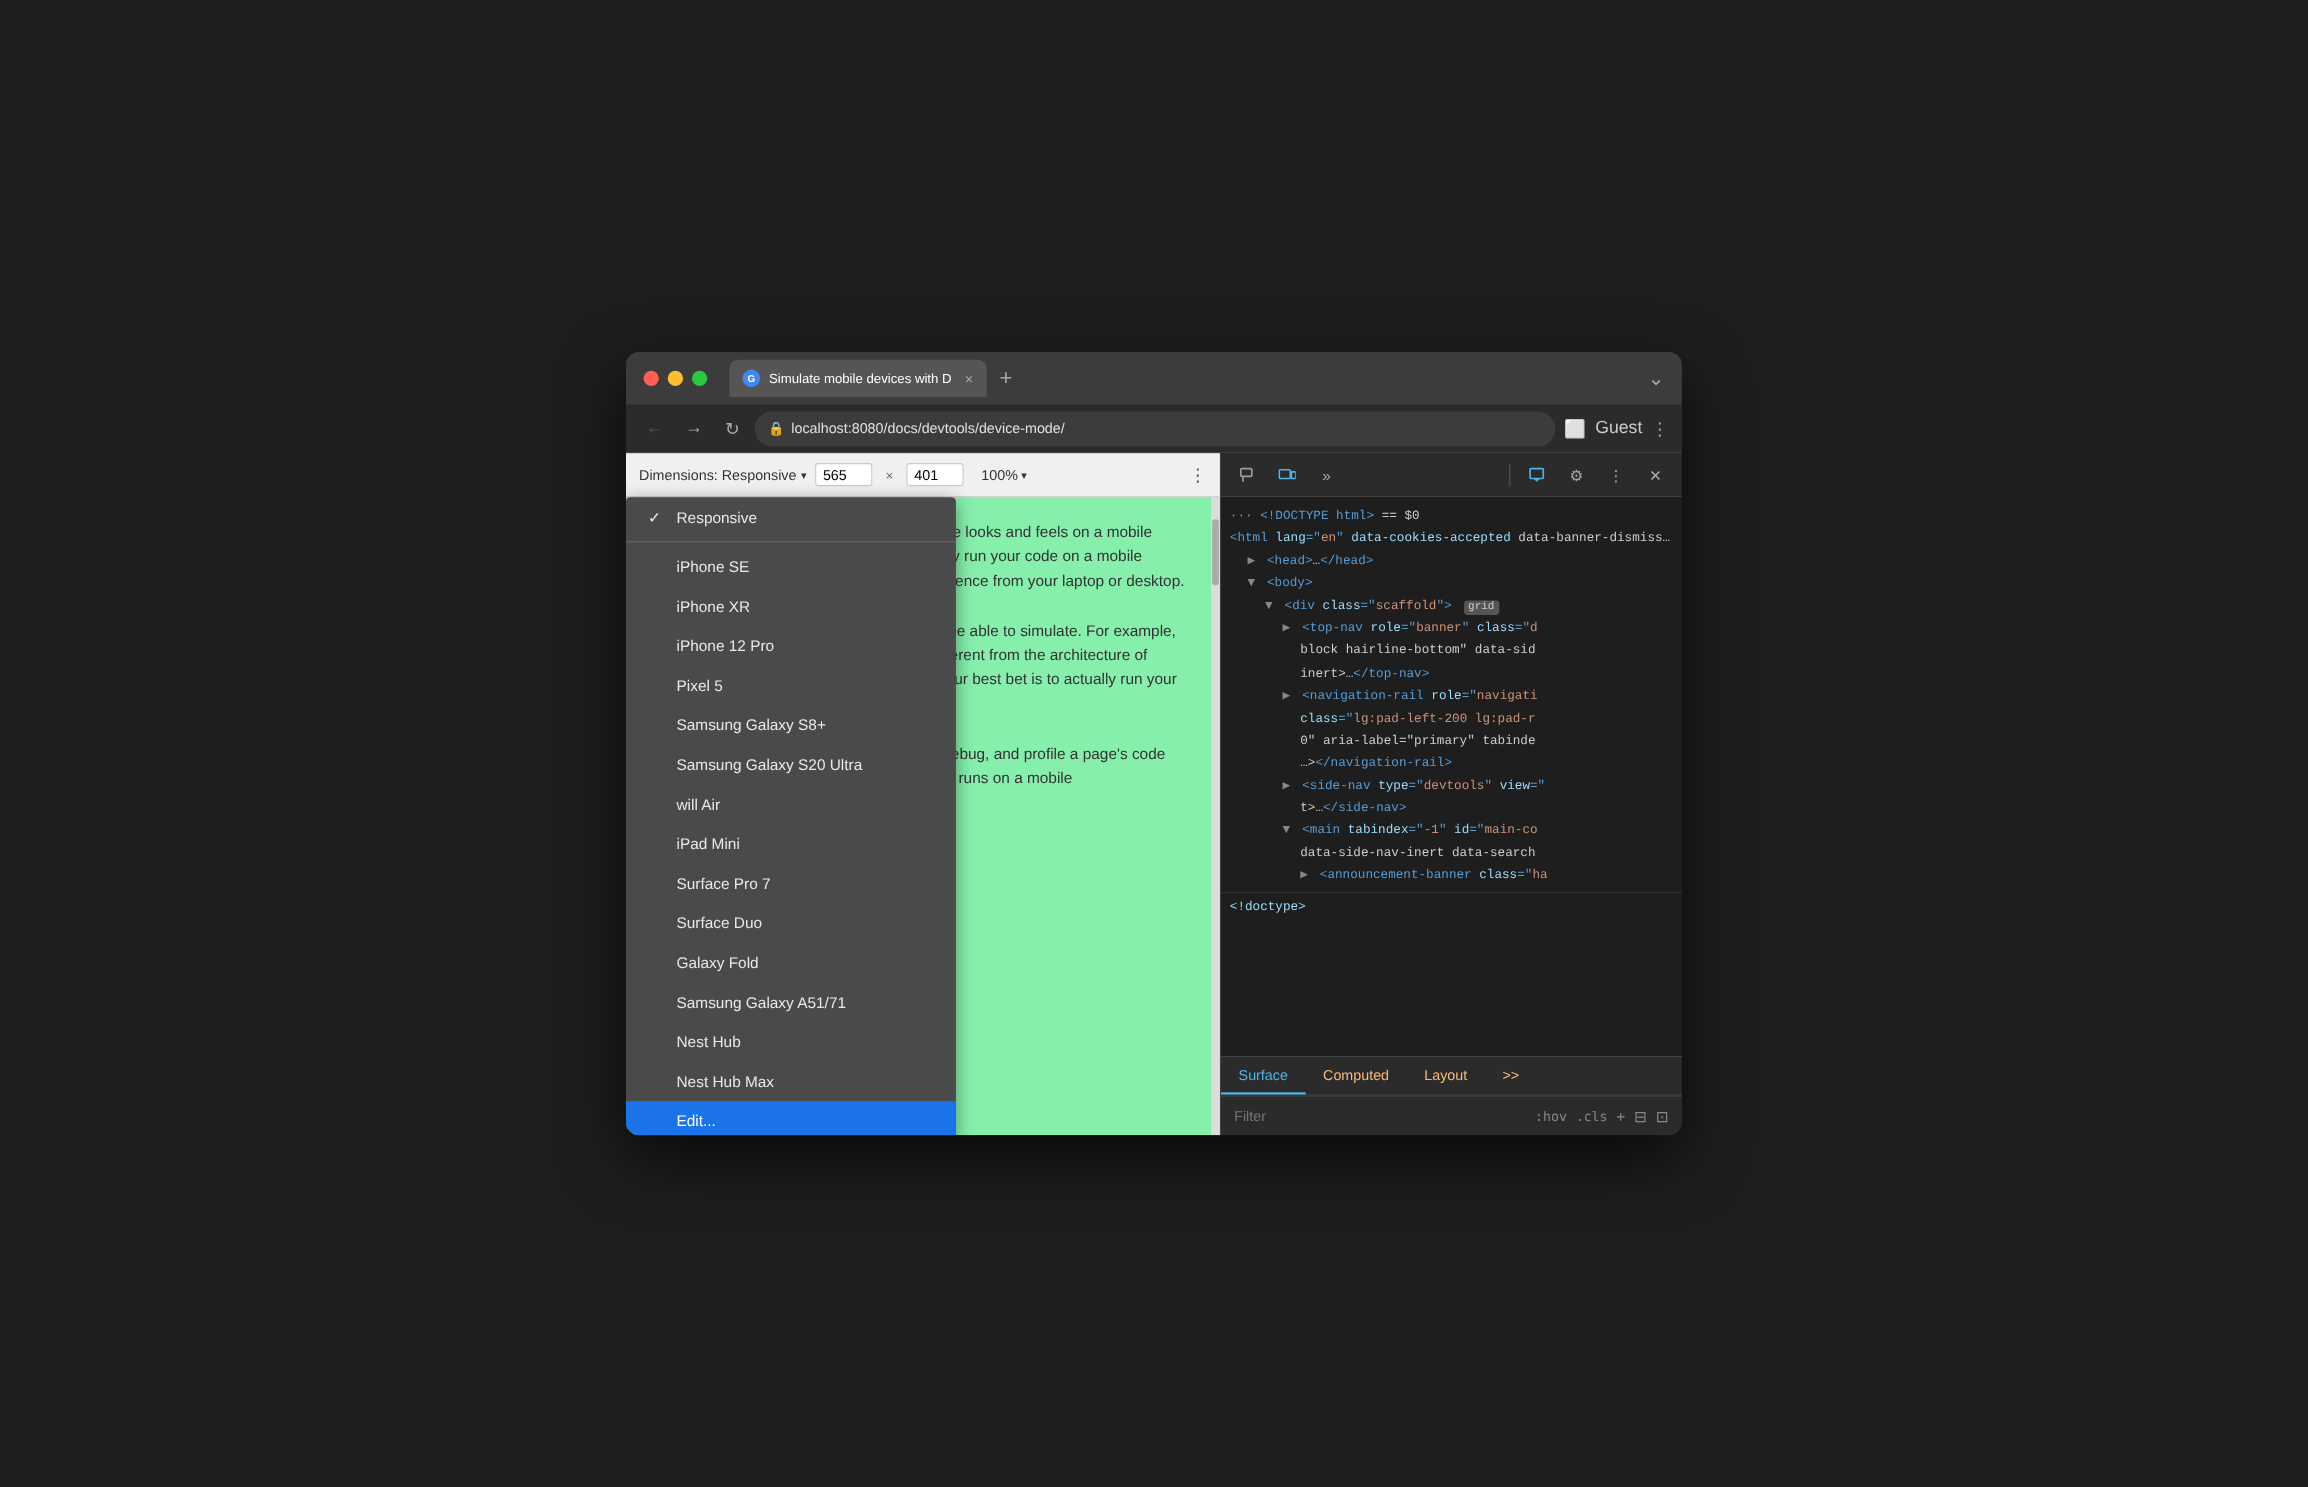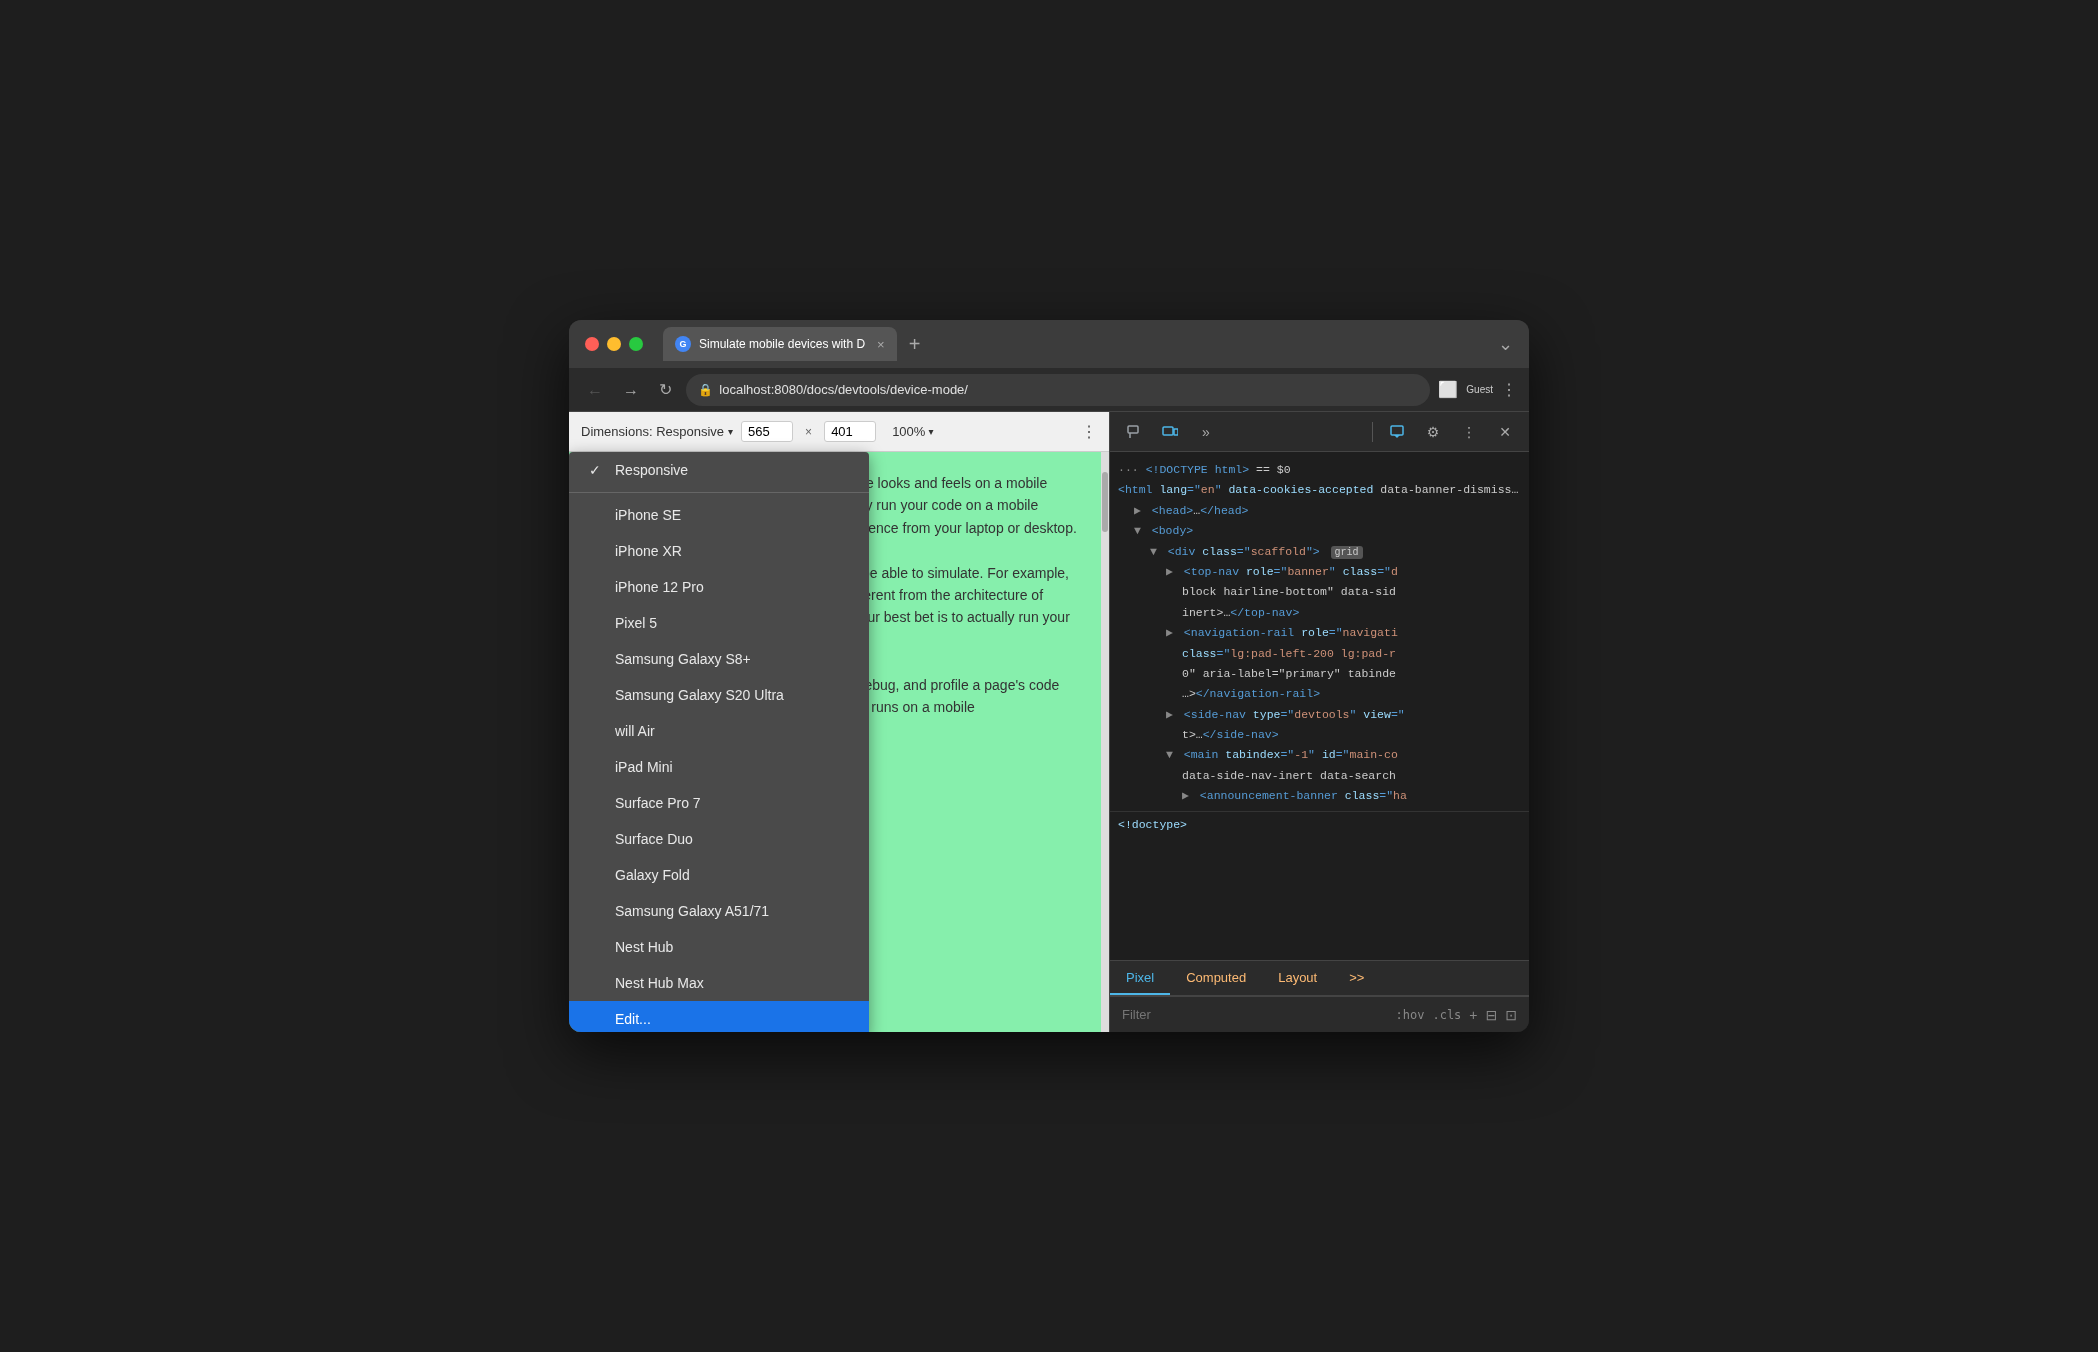--- a/index.html
+++ b/index.html
@@ -438,21 +438,21 @@
   <div class="address-bar">
     <span class="nav-btn disabled">←</span>
     <span class="nav-btn">→</span>
     <span class="nav-btn">↻</span>
     <div class="url-bar">
       <span class="url-lock">🔒</span>
       <span>localhost:8080/docs/devtools/device-mode/</span>
     </div>
     <div class="address-right">
       <span>⬜</span>
-      <span style="font-size:10px; color:#ccc;">Guest</span>
+      <span style="font-size:16px; color:#ccc;">Guest</span>
       <span style="font-size:16px;">⋮</span>
     </div>
   </div>
 
   <div class="devtools-container">
 
     <div class="page-panel">
 
       <div class="device-toolbar">
         <div class="dimensions-dropdown">
@@ -653,21 +653,21 @@
           <span class="html-tag">&lt;announcement-banner </span><span class="html-attr-name">class</span><span class="html-tag">="</span><span class="html-attr-value">ha</span>
         </div>
 
         <div class="tree-line" style="margin-top: 4px; padding-top: 4px; border-top: 1px solid #333;">
           <span class="html-tag" style="color:#9cdcfe;">&lt;!doctype&gt;</span>
         </div>
       </div>
 
       <div class="devtools-tabs">
         <div class="dt-tab active">
-          <span>Pixel</span>
+          <span>Surface</span>
         </div>
         <div class="dt-tab">
           <span>Computed</span>
         </div>
         <div class="dt-tab">
           <span>Layout</span>
         </div>
         <div class="dt-tab">
           <span>&gt;&gt;</span>
         </div>

